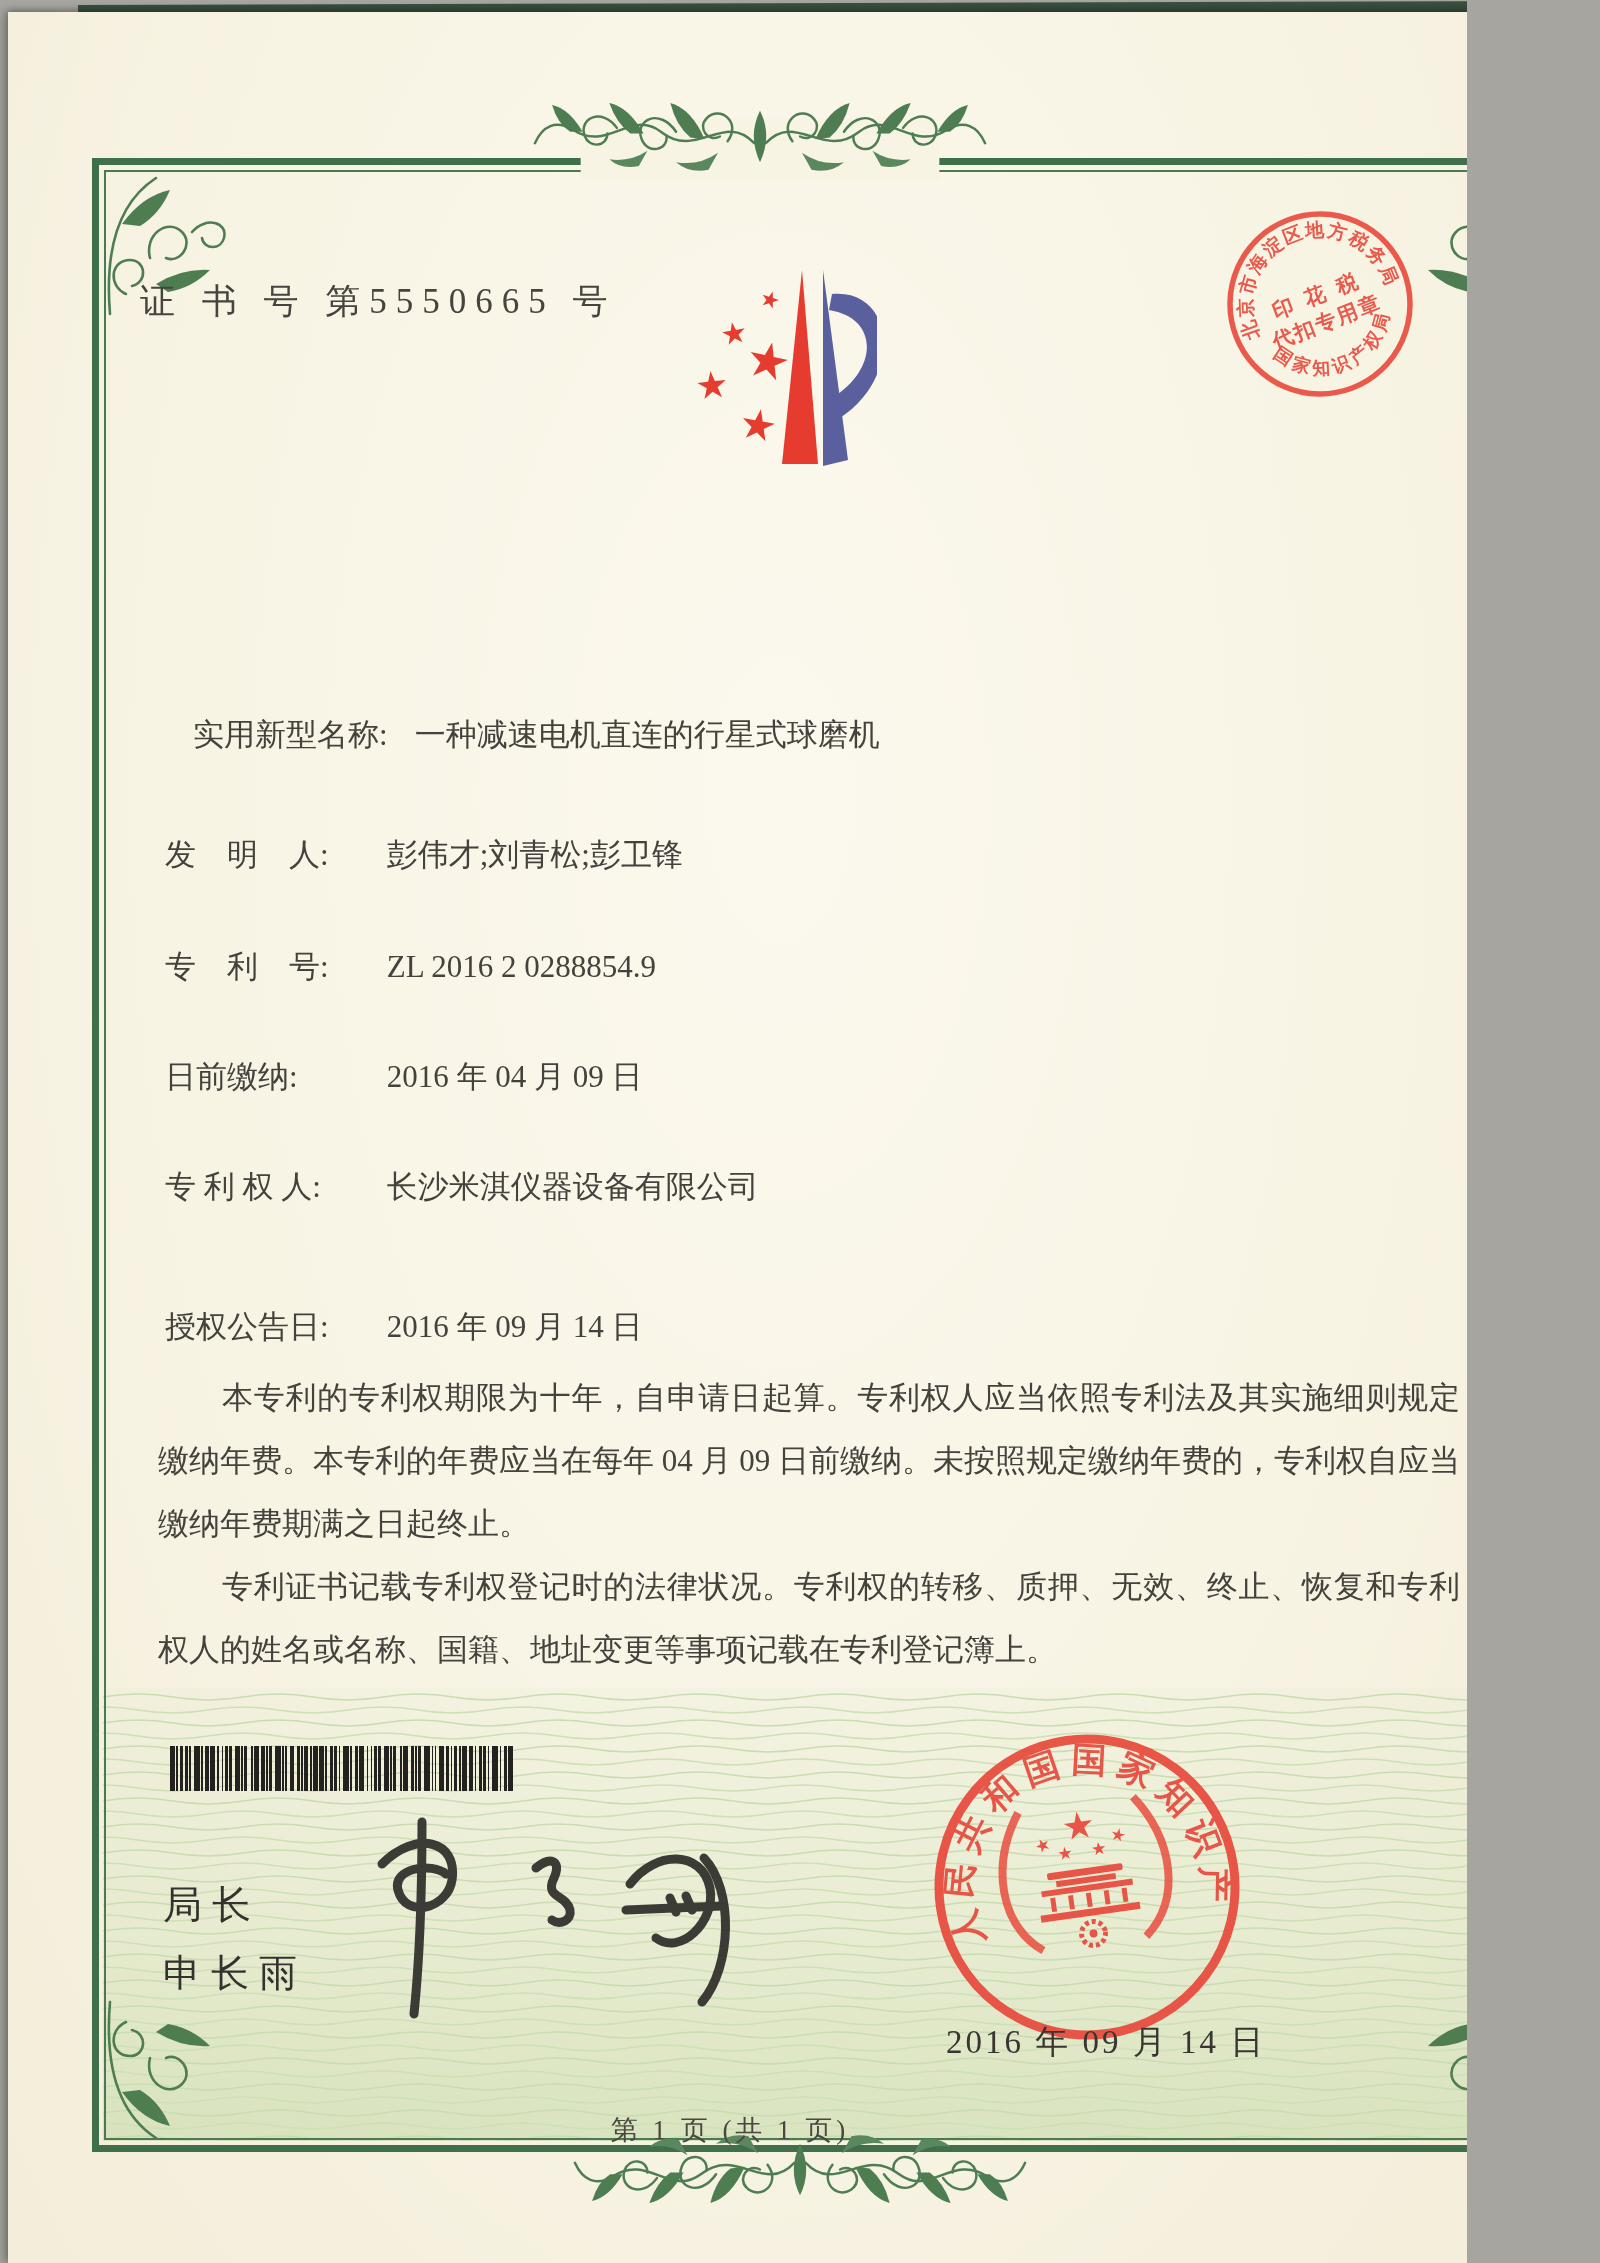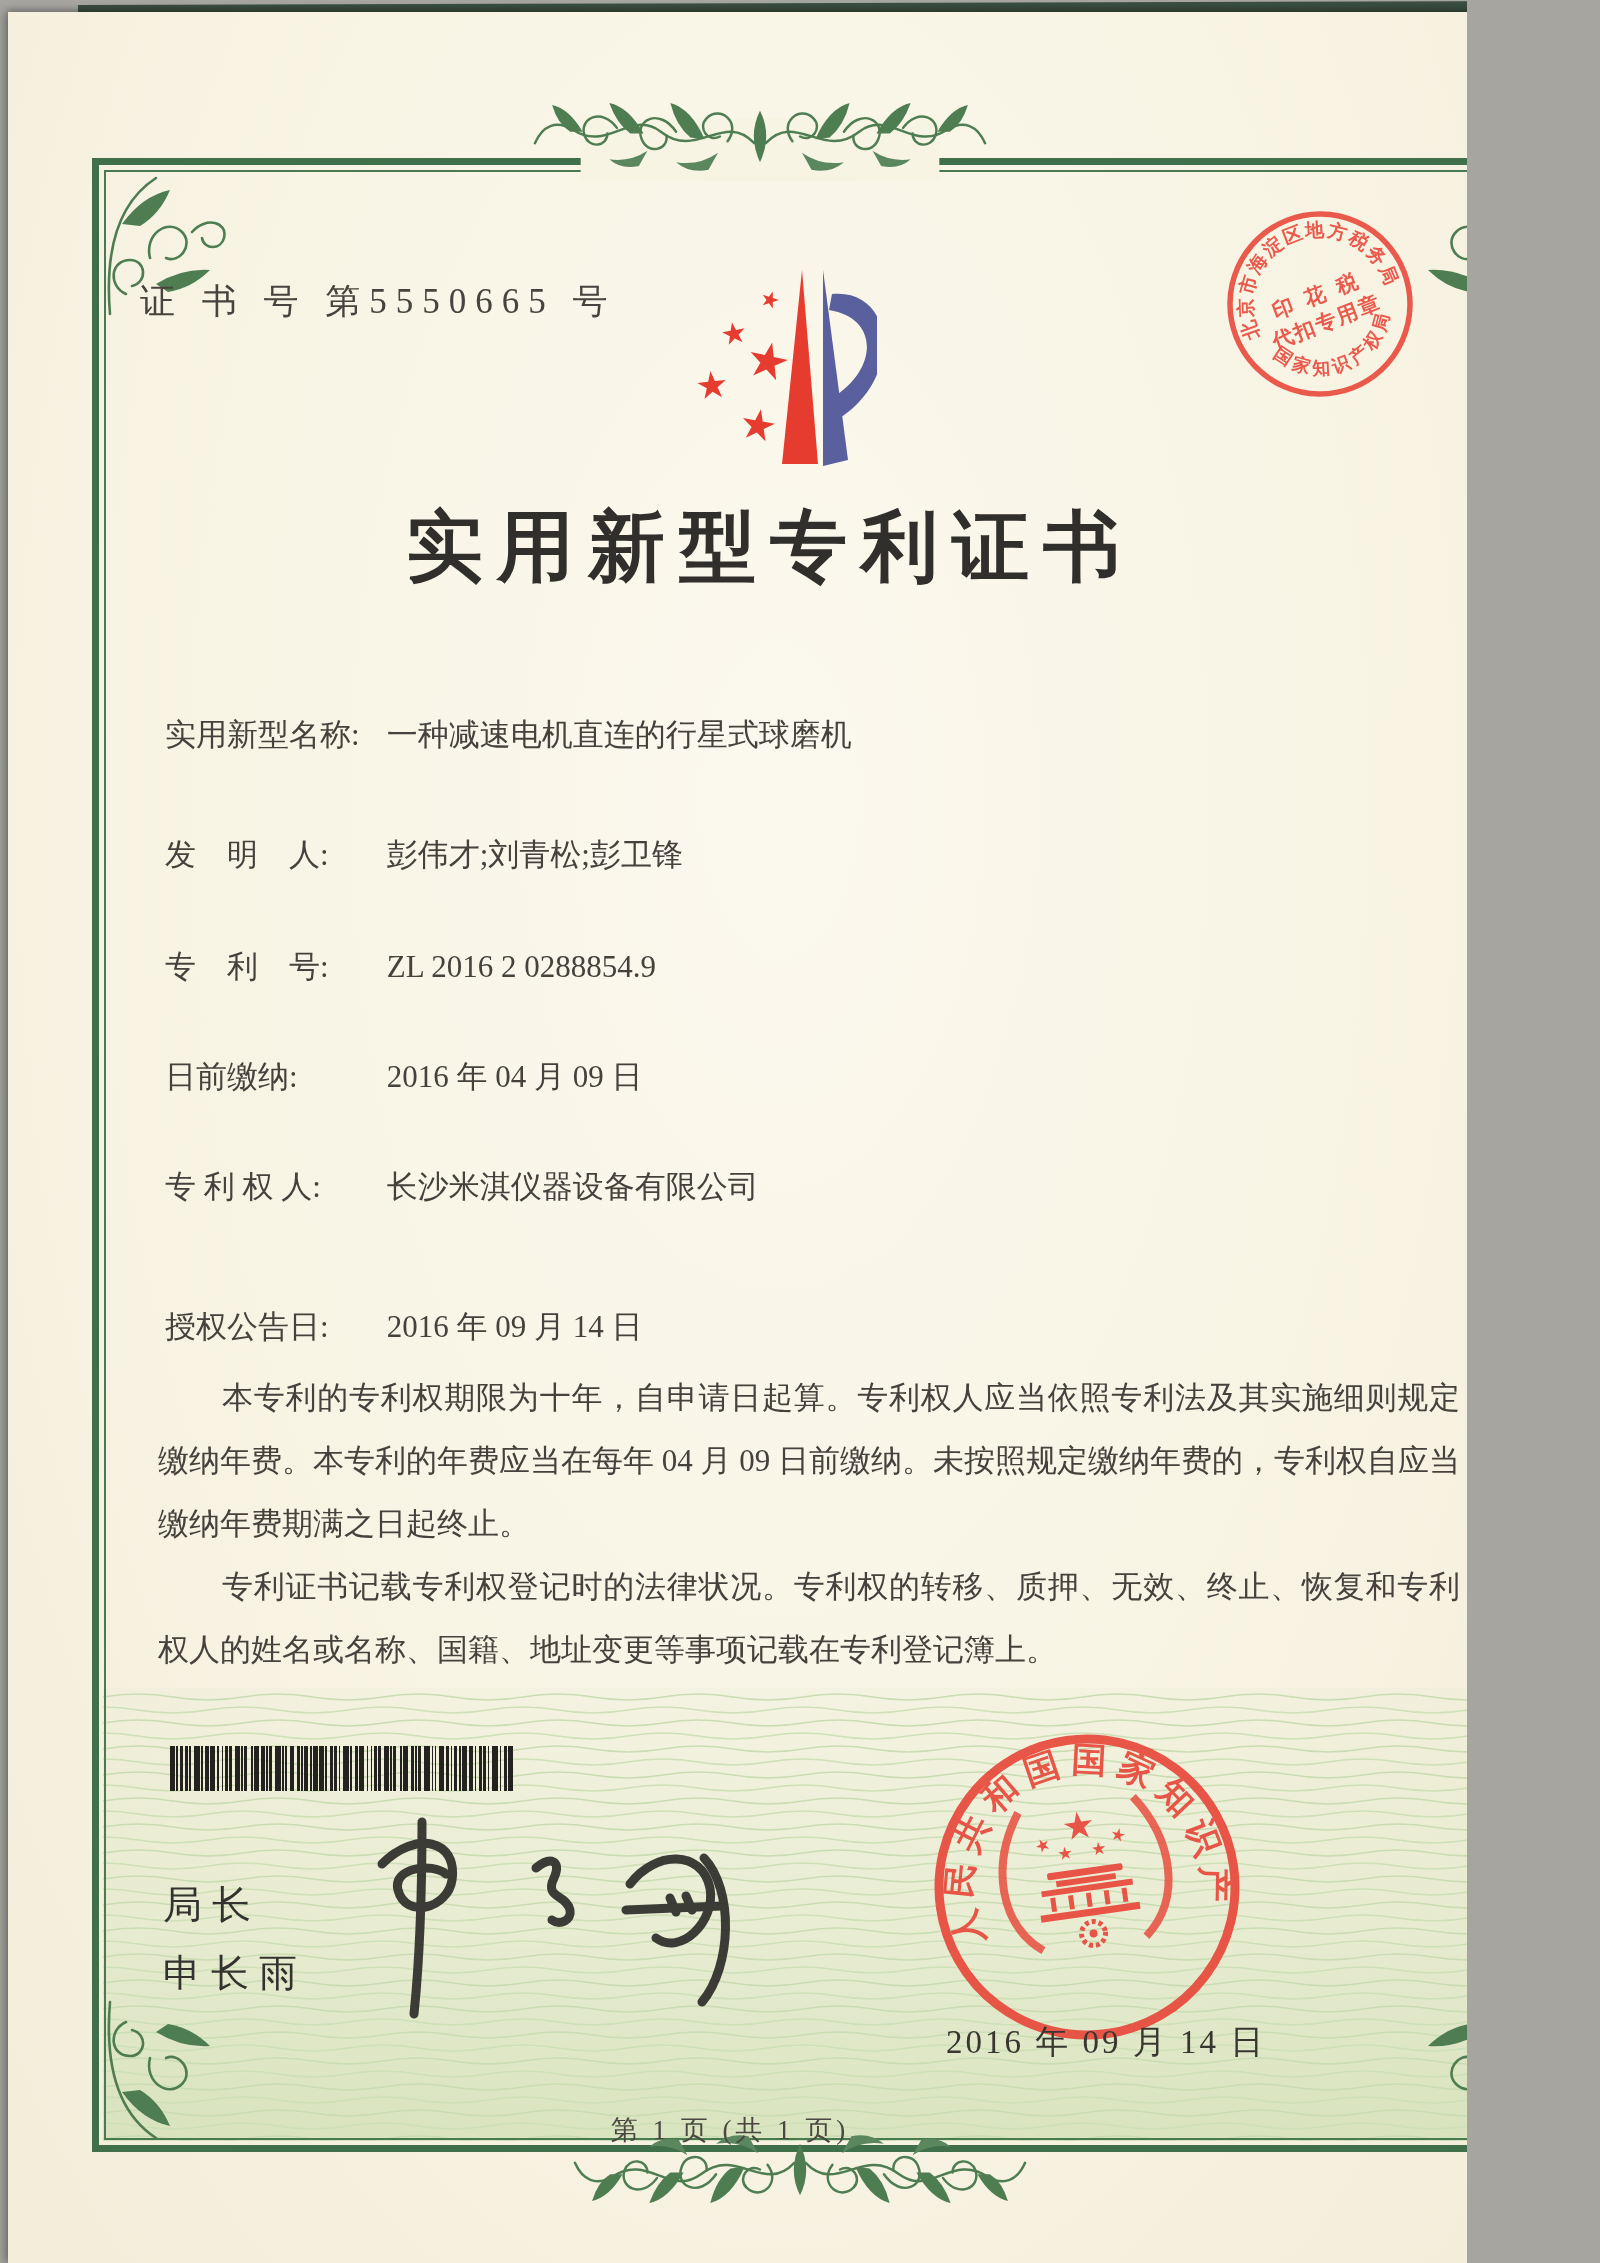--- a/index.html
+++ b/index.html
@@ -23,21 +23,21 @@
      background:linear-gradient(180deg, rgba(224,234,205,.18) 0%, rgba(216,229,192,.5) 55%, rgba(204,221,176,.7) 100%);}
   .guilloche svg{display:block;width:100%;height:100%;}
 
   
   .certno{left:140px;top:278px;font-size:35px;letter-spacing:9px;color:#47443f;}
   .title{left:40px;top:496px;width:1460px;text-align:center;font-size:77px;font-weight:700;
          letter-spacing:14px;color:#312f2c;}
   .fields{left:165px;top:0;width:1300px;}
   .frow{position:absolute;left:0;white-space:nowrap;font-size:31px;color:#45423d;}
   .frow .lab{display:inline-block;min-width:214px;}
-  .frow:nth-of-type(1){top:714px;}
+  .frow:nth-of-type(1){top:714px;margin-left:28px;}
   .frow:nth-of-type(2){top:834px;}
   .frow:nth-of-type(3){top:946px;}
   .frow:nth-of-type(4){top:1056px;}
   .frow:nth-of-type(5){top:1166px;}
   .frow:nth-of-type(6){top:1284px;margin-top:22px;}
   .paras{left:158px;top:1366px;width:1302px;color:#45423d;}
   .paras p{margin:0;font-size:31px;line-height:63px;text-indent:64px;text-align:justify;}
 
   .barcode{left:170px;top:1746px;width:347px;height:45px;display:flex;align-items:stretch;}
   .barcode i{display:block;background:#23221f;height:100%;}
@@ -166,21 +166,20 @@
       <use href="#st" transform="translate(70,128) scale(15) rotate(-6)"></use>
       <use href="#st" transform="translate(116,168) scale(17) rotate(10)"></use>
       <path d="M160,12 L176,206 L140,206 Z"></path>
     </g>
     <g fill="#5a5f9e">
       <path d="M181,12 L206,202 L181,208 Z"></path>
       <path d="M190,36 C252,30 262,118 198,160 L190,140 C236,112 238,60 187,52 Z"></path>
     </g>
   </svg>
 
-  <div class="abs title">实用新型专利证书</div>
 
   <div class="abs fields">
     <div class="frow">
       <span class="lab">实用新型名称:</span>
       <span class="val">一种减速电机直连的行星式球磨机</span>
     </div>
     <div class="frow">
       <span class="lab">发　明　人:</span>
       <span class="val">彭伟才;刘青松;彭卫锋</span>
     </div>

